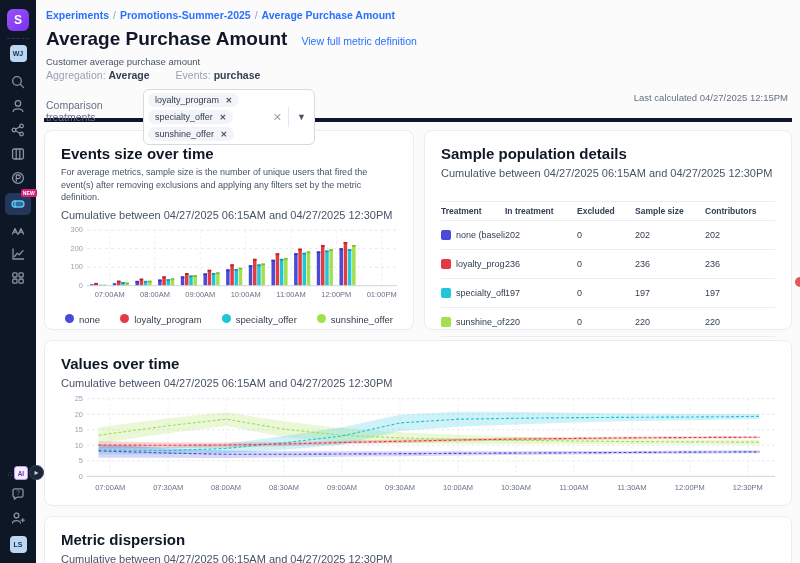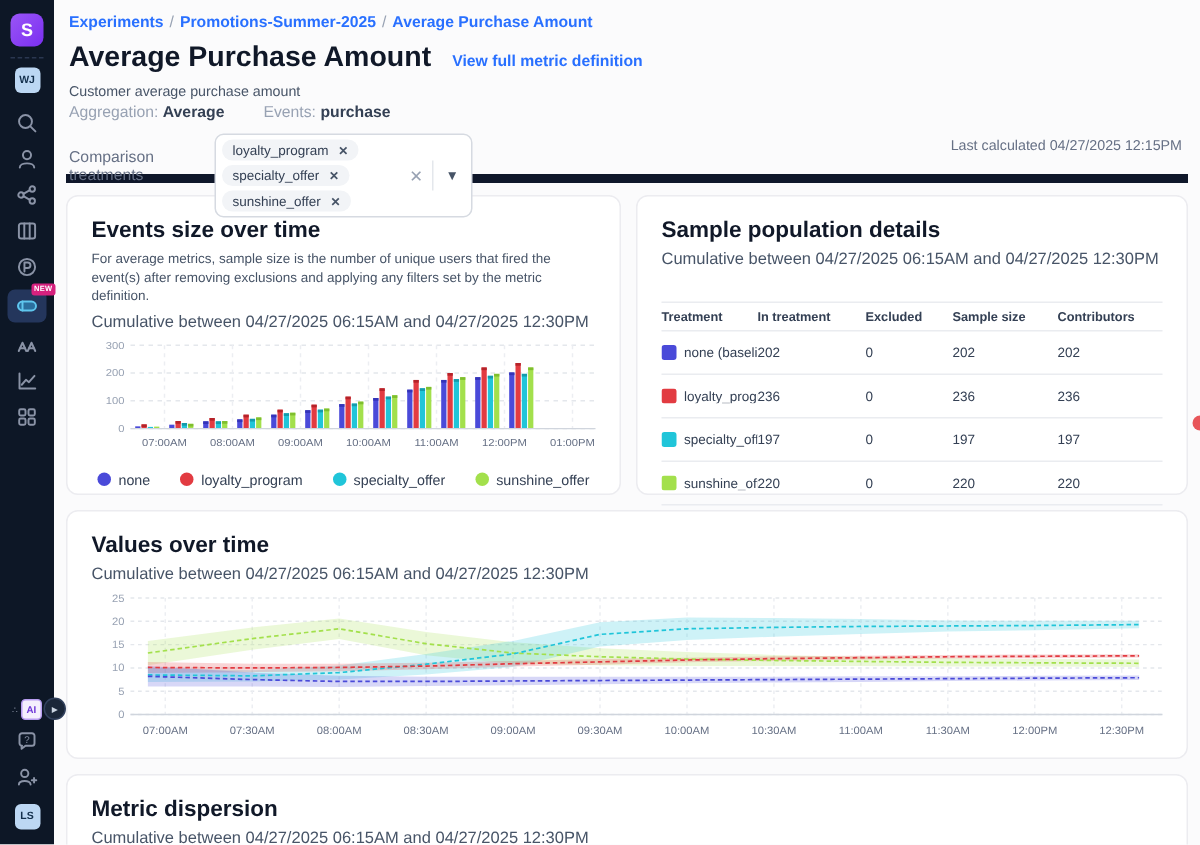--- a/index.html
+++ b/index.html
@@ -16,26 +16,26 @@
   .sb-active{position:relative;background:#24365c;border-radius:5px;width:26px;height:22px;margin:3px 0}
   .new-badge{position:absolute;top:-4px;right:-6px;background:#d6217e;color:#fff;font-size:5px;font-weight:bold;padding:1px 2px;border-radius:2px;letter-spacing:.2px}
   .sb-spacer{flex:1}
   .ai-wrap{display:flex;align-items:center;gap:2px;margin:2px 0}
   .sparkle{color:#8a93a6;font-size:6px}
   .ai-badge{width:14px;height:14px;background:#f4effd;border:1px solid #b79df0;border-radius:3px;color:#6b34d6;font-size:6.5px;font-weight:bold;display:flex;align-items:center;justify-content:center}
   .collapse-handle{position:absolute;left:29px;top:465px;width:15px;height:15px;border-radius:50%;background:#1b2739;border:1px solid #31405c;color:#cbd5e1;font-size:8px;line-height:13px;text-align:center;z-index:6}
 
   
   .main{margin-left:36px;padding:0 8px;position:relative}
-  .hdr{position:relative;padding:9px 2px 10px;border-bottom:6px solid #0f172a;height:122px}
+  .hdr{position:relative;padding:9px 2px 10px;border-bottom:4px solid #0f172a;height:122px}
   .crumbs{font-size:10.5px;font-weight:bold;color:#2970ff}
   .crumbs .sep{color:#98a2b3;font-weight:normal;margin:0 4px}
   .title-row{display:flex;align-items:baseline;gap:14px;margin-top:7px}
   .page-title{font-size:19px;font-weight:bold;color:#101828}
-  .metric-link{font-size:10.5px;font-weight:bold;color:#2970ff}
+  .metric-link{font-size:10.5px;font-weight:normal;color:#2970ff}
   .subtitle{font-size:9.5px;color:#475467;margin-top:6px}
   .agg-row{font-size:10.5px;color:#98a2b3;margin-top:2px;display:flex;gap:26px}
   .agg-row b{color:#344054;margin-left:3px}
   .treat-row{display:flex;align-items:flex-start;margin-top:8px}
   .treat-label{font-size:10.5px;color:#667085;width:97px;padding-top:10px}
   .select-box{width:172px;min-height:34px;border:1px solid #d6dae1;border-radius:6px;background:#fff;display:flex;align-items:center}
   .chips{flex:1;display:flex;flex-wrap:wrap;gap:3px;padding:3px 2px 3px 4px}
   .chip{background:#f2f4f7;border-radius:9px;padding:2px 7px;font-size:9px;color:#344054;white-space:nowrap}
   .chip .x{margin-left:4px;font-size:8px;color:#475467;font-weight:bold}
   .clear-x{color:#98a2b3;font-size:11px;padding:0 6px}

